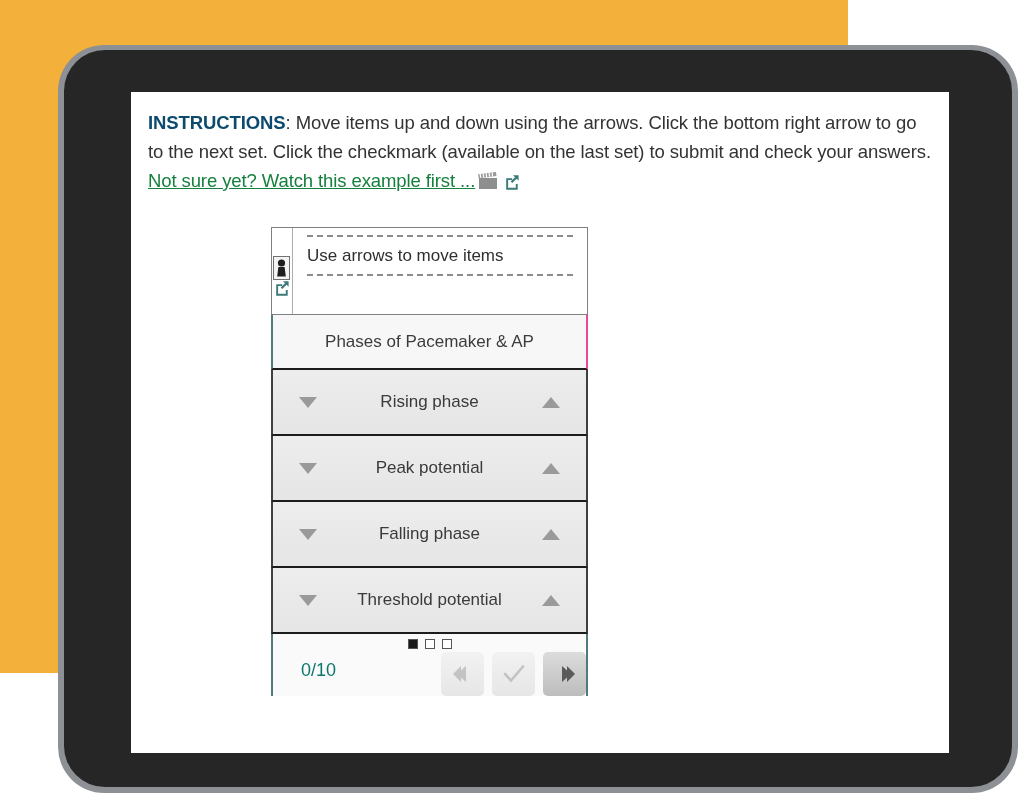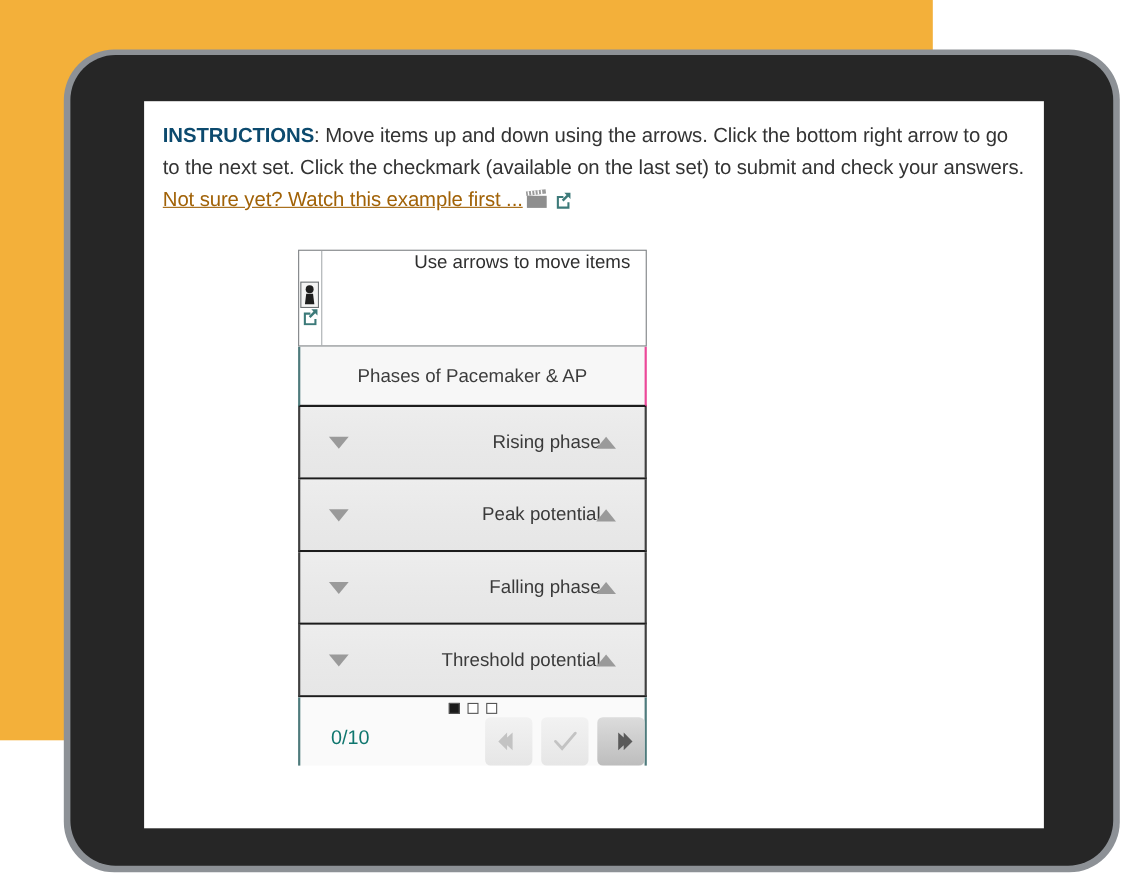--- a/index.html
+++ b/index.html
@@ -70,21 +70,21 @@
     font-size: 18.5px;
     line-height: 29px;
     color: #333333;
     letter-spacing: -0.1px;
   }
   .instr-label {
     color: #0c4a6e;
     font-weight: bold;
   }
   .instr-link {
-    color: #a16207;
+    color: #15803d;
   }
   .clapper-icon {
     display: inline-block;
     vertical-align: -4px;
     margin: 0 3px 0 2px;
   }
   .extlink-icon {
     display: inline-block;
     vertical-align: -3px;
     margin-left: 2px;
@@ -125,22 +125,22 @@
     box-sizing: border-box;
   }
   .gutter-ext {
     position: absolute;
     left: 2px;
     top: 52px;
   }
   .prompt-body {
     flex: 1;
     display: flex;
-    flex-direction: row;
-    justify-content: flex-end;
+    flex-direction: column;
+    justify-content: flex-start;
     padding: 0 14px;
     box-sizing: border-box;
   }
   .dash-rule {
     height: 1px;
     border-top: 2px dashed #8b8b8b;
     margin: 7px 0;
   }
   .prompt-text {
     font-size: 17px;
@@ -167,21 +167,21 @@
   .item-row {
     position: relative;
     height: 66px;
     background: linear-gradient(180deg, #ededed 0%, #e9e9e9 50%, #e6e6e6 100%);
     border-left: 2px solid #3f3f3f;
     border-right: 2px solid #3f3f3f;
     border-bottom: 2px solid #1c1c1c;
     box-sizing: border-box;
     display: flex;
     align-items: center;
-    justify-content: flex-end;
+    justify-content: center;
     cursor: pointer;
   }
   .item-label {
     font-size: 17px;
     color: #3a3a3a;
     text-align: center;
     padding: 0 40px;
   }
   .arrow-btn {
     position: absolute;

